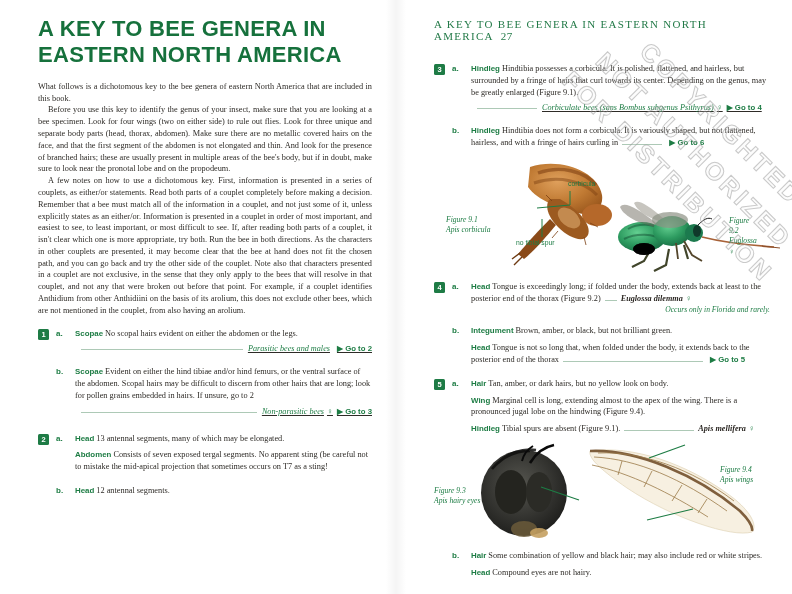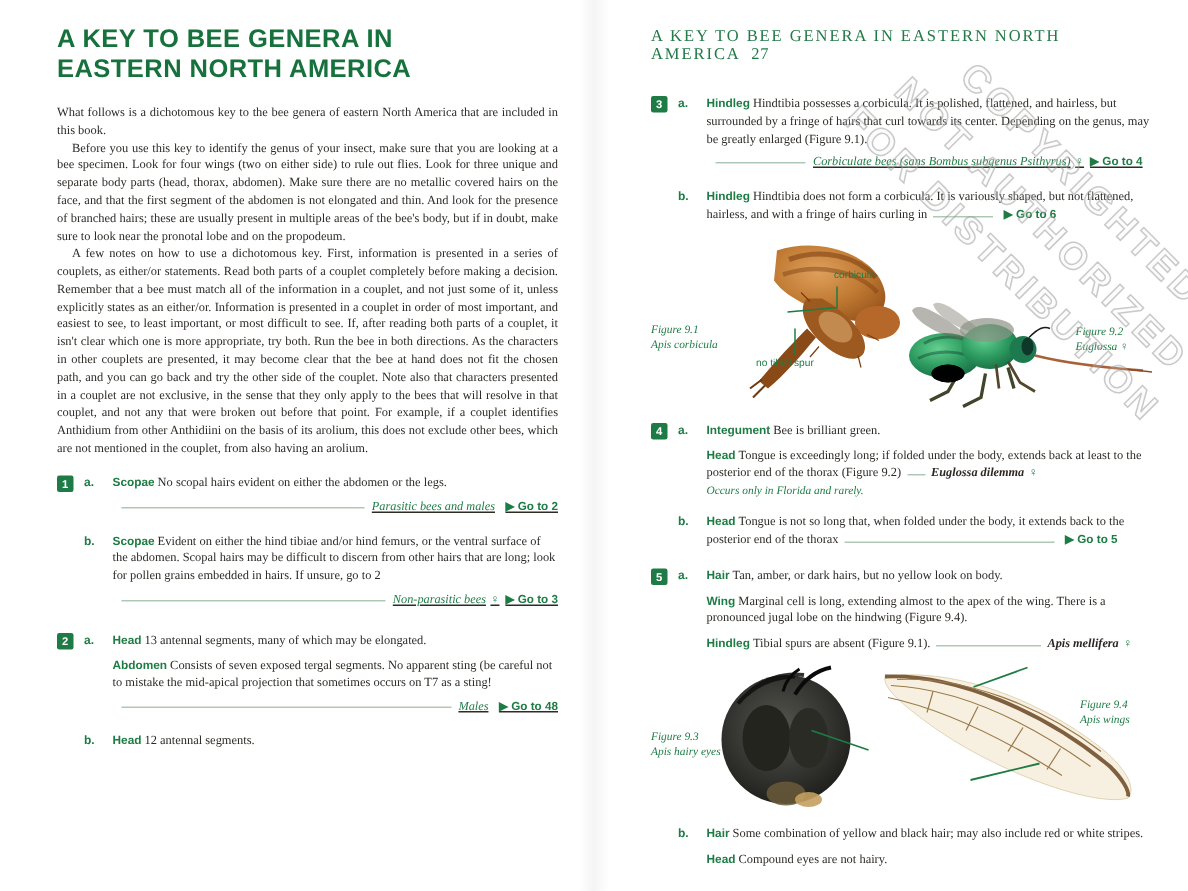--- a/index.html
+++ b/index.html
@@ -7,21 +7,21 @@
   body { font-family:"Liberation Serif", serif; color:#2e2b27; position:relative; }
 
   .spread { position:absolute; inset:0; background:#ffffff; }
   .gutter { position:absolute; left:386px; top:0; width:20px; height:594px;
             background:linear-gradient(90deg, rgba(0,0,0,0) 0%, rgba(0,0,0,0.045) 50%, rgba(0,0,0,0) 100%); }
 
   .page-left  { position:absolute; left:38px;  top:16px; width:334px; }
   .page-right { position:absolute; left:434px; top:14px; width:336px; }
 
   
-  .title { font-family:"Liberation Sans", sans-serif; font-weight:bold; font-size:17px;
+  .title { font-family:"Liberation Sans", sans-serif; font-weight:bold; font-size:22px;
            line-height:1.18; color:#16713c; letter-spacing:.3px; margin-bottom:13px; }
   .para  { font-size:8.3px; line-height:1.42; text-align:justify; }
   .para.indent { text-indent:10px; }
 
   .runhead { font-size:11px; letter-spacing:1.3px; color:#237a48; text-align:left;
              margin-bottom:21px; margin-top:4px; }
   .runhead .pageno { letter-spacing:.5px; margin-left:7px; }
 
   
   .couplet { margin-top:11px; }
@@ -37,26 +37,26 @@
           color:#1d7c44; margin-right:2px; }
   .result { display:flex; align-items:flex-end; margin:0 0 6px;text-decoration:underline; }
   .rlead  { flex:1; border-bottom:0.8px solid #adc9b6; margin:0 5px 3px 6px; min-width:18px; }
   .ilead  { display:inline-block; border-bottom:0.8px solid #adc9b6; height:3px; margin:0 4px; }
   .w12{width:12px}.w40{width:40px}.w70{width:70px}.w75{width:75px}.w140{width:140px}
   .ri   { font-style:italic; font-size:8.2px; color:#1d7c44; white-space:nowrap; }
   .species { font-weight:bold; font-style:italic; font-size:8.2px; color:#2b2723; white-space:nowrap; }
   .fem  { color:#1d7c44; font-size:8px; margin:0 1px 0 3px; white-space:nowrap; }
   .goto { font-family:"Liberation Sans", sans-serif; font-weight:bold; font-size:7.8px;
           color:#1d7c44; margin-left:3px; white-space:nowrap; }
-  .note { display:block; font-style:italic; font-size:7.6px;
+  .note { display:block; text-align:right; font-style:italic; font-size:7.6px;
           color:#1d7c44; margin:1px 0 4px; }
 
   
   .figblock { position:relative; }
-  .figblock1 { height:116px; margin:6px 0 4px; }
+  .figblock1 { height:116px; margin:6px 12px 4px; }
   .figblock2 { height:102px; margin:3px 0 5px; }
   .figlabel { position:absolute; font-style:italic; font-size:7.6px; line-height:1.35;
               color:#1d7c44; }
   .annlabel { position:absolute; font-family:"Liberation Sans", sans-serif; font-size:6.8px;
               color:#1d7c44; }
   .figart { position:absolute; }
   .overlay { position:absolute; left:0; top:0; pointer-events:none; }
 
   
   .watermark { position:absolute; left:100px; top:80px; width:320px; z-index:9;
@@ -109,26 +109,20 @@
       </div>
     </div>
 
     <div class="couplet">
       <div class="entry">
         <span class="numbox">2</span>
         <span class="letter">a.</span>
         <div>
           <p class="part"><span class="kw">Head</span><span>13 antennal segments, many of which may be elongated.</span></p>
           <p class="part"><span class="kw">Abdomen</span><span>Consists of seven exposed tergal segments. No apparent sting (be careful not to mistake the mid-apical projection that sometimes occurs on T7 as a sting!</span></p>
-          <div class="result">
-              <span class="rlead"></span>
-              <span class="ri">Males</span>
-              <span class="fem"></span>
-              <span class="goto">▶ Go to 48</span>
-            </div>
         </div>
       </div>
       <div class="entry">
         <span class="numbox blank"></span>
         <span class="letter">b.</span>
         <div>
           <p class="part"><span class="kw">Head</span><span>12 antennal segments.</span></p>
         </div>
       </div>
     </div>
@@ -224,29 +218,29 @@
         <polyline points="91,47 124,44 124,30" fill="none" stroke="#1d7c44" stroke-width="1"></polyline>
         <line x1="96" y1="58" x2="96" y2="76" stroke="#1d7c44" stroke-width="1"></line>
       </svg>
     </div>
 
     <div class="couplet" style="margin-top:4px">
       <div class="entry">
         <span class="numbox">4</span>
         <span class="letter">a.</span>
         <div>
-          <p class="part"><span class="kw">Integument</span><span>Bee is brilliant green.</span></p>
           <p class="part" style="margin-bottom:1px"><span class="kw">Head</span><span>Tongue is exceedingly long; if folded under the body, extends back at least to the posterior end of the thorax (Figure 9.2)</span><span class="ilead w12"></span><span class="species">Euglossa dilemma</span><span class="fem">♀</span></p>
           <span class="note">Occurs only in Florida and rarely.</span>
         </div>
       </div>
       <div class="entry">
         <span class="numbox blank"></span>
         <span class="letter">b.</span>
         <div>
+          <p class="part"><span class="kw">Integument</span><span>Brown, amber, or black, but not brilliant green.</span></p>
           <p class="part"><span class="kw">Head</span><span>Tongue is not so long that, when folded under the body, it extends back to the posterior end of the thorax</span><span class="ilead w140"></span><span class="goto">▶ Go to 5</span></p>
         </div>
       </div>
     </div>
 
     <div class="couplet" style="margin-top:4px">
       <div class="entry" style="margin-bottom:2px">
         <span class="numbox">5</span>
         <span class="letter">a.</span>
         <div>

